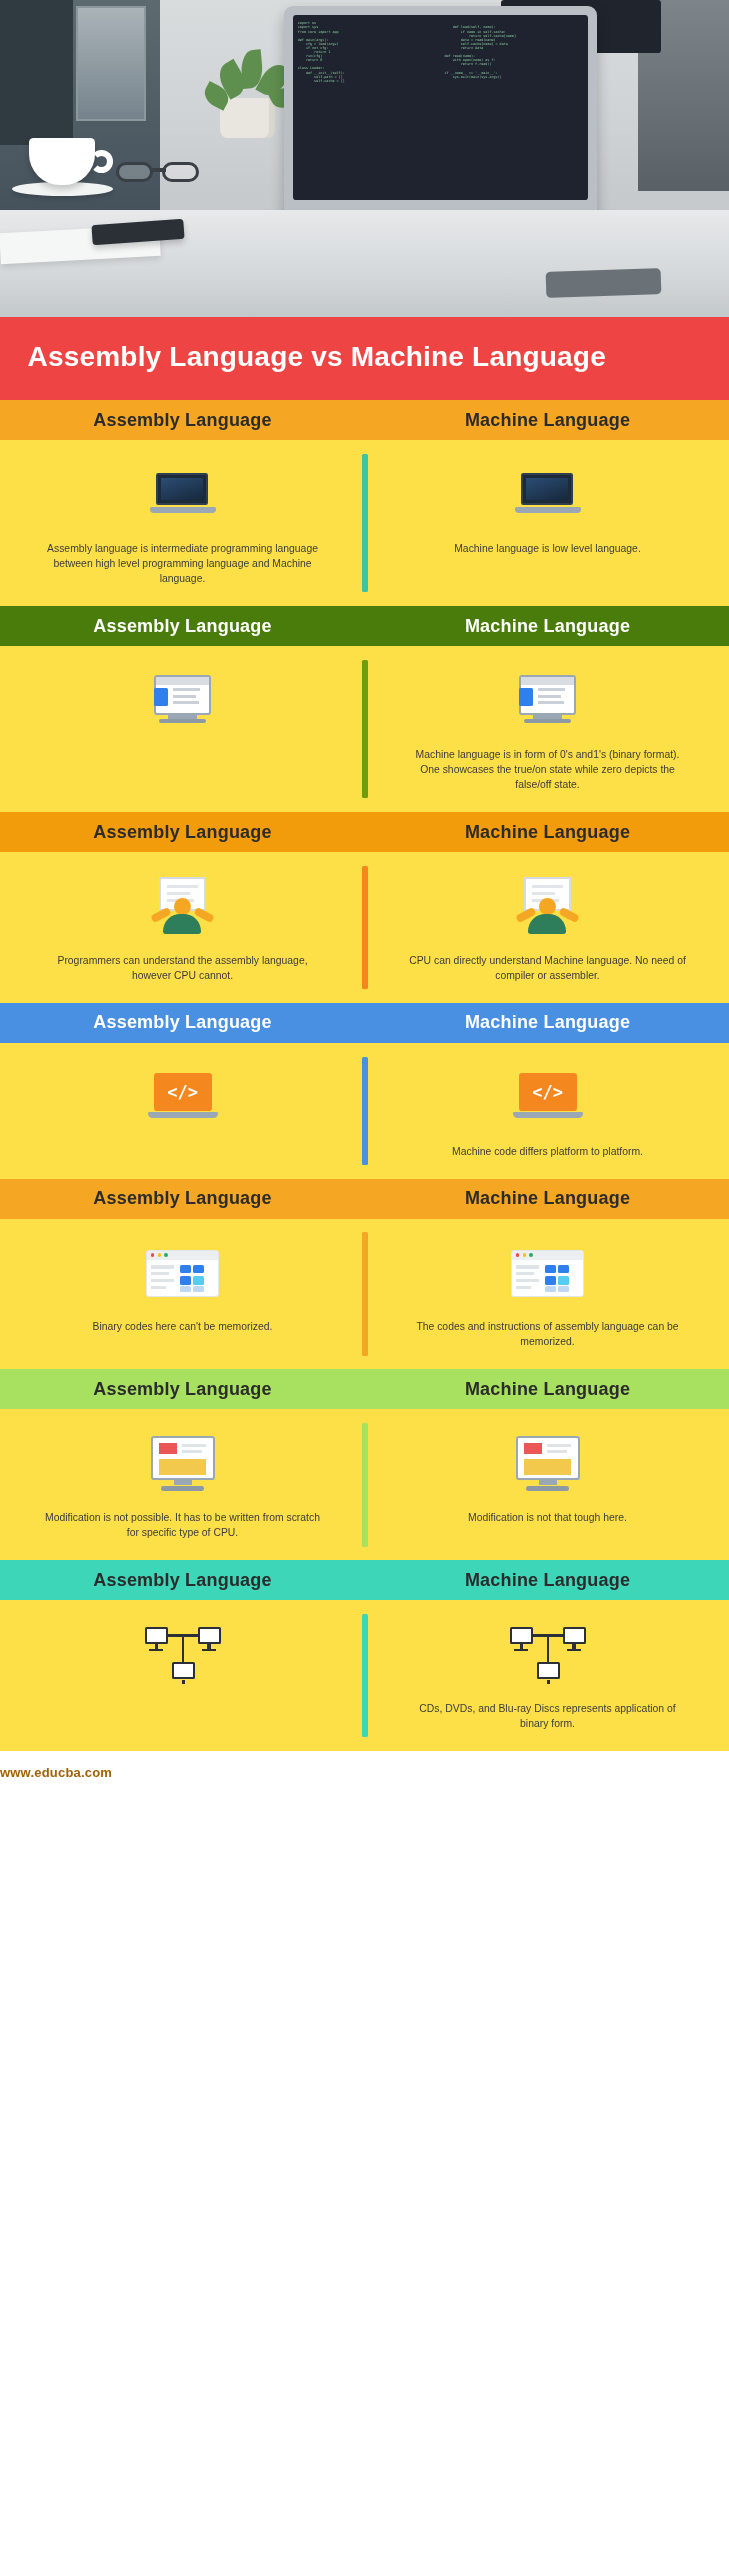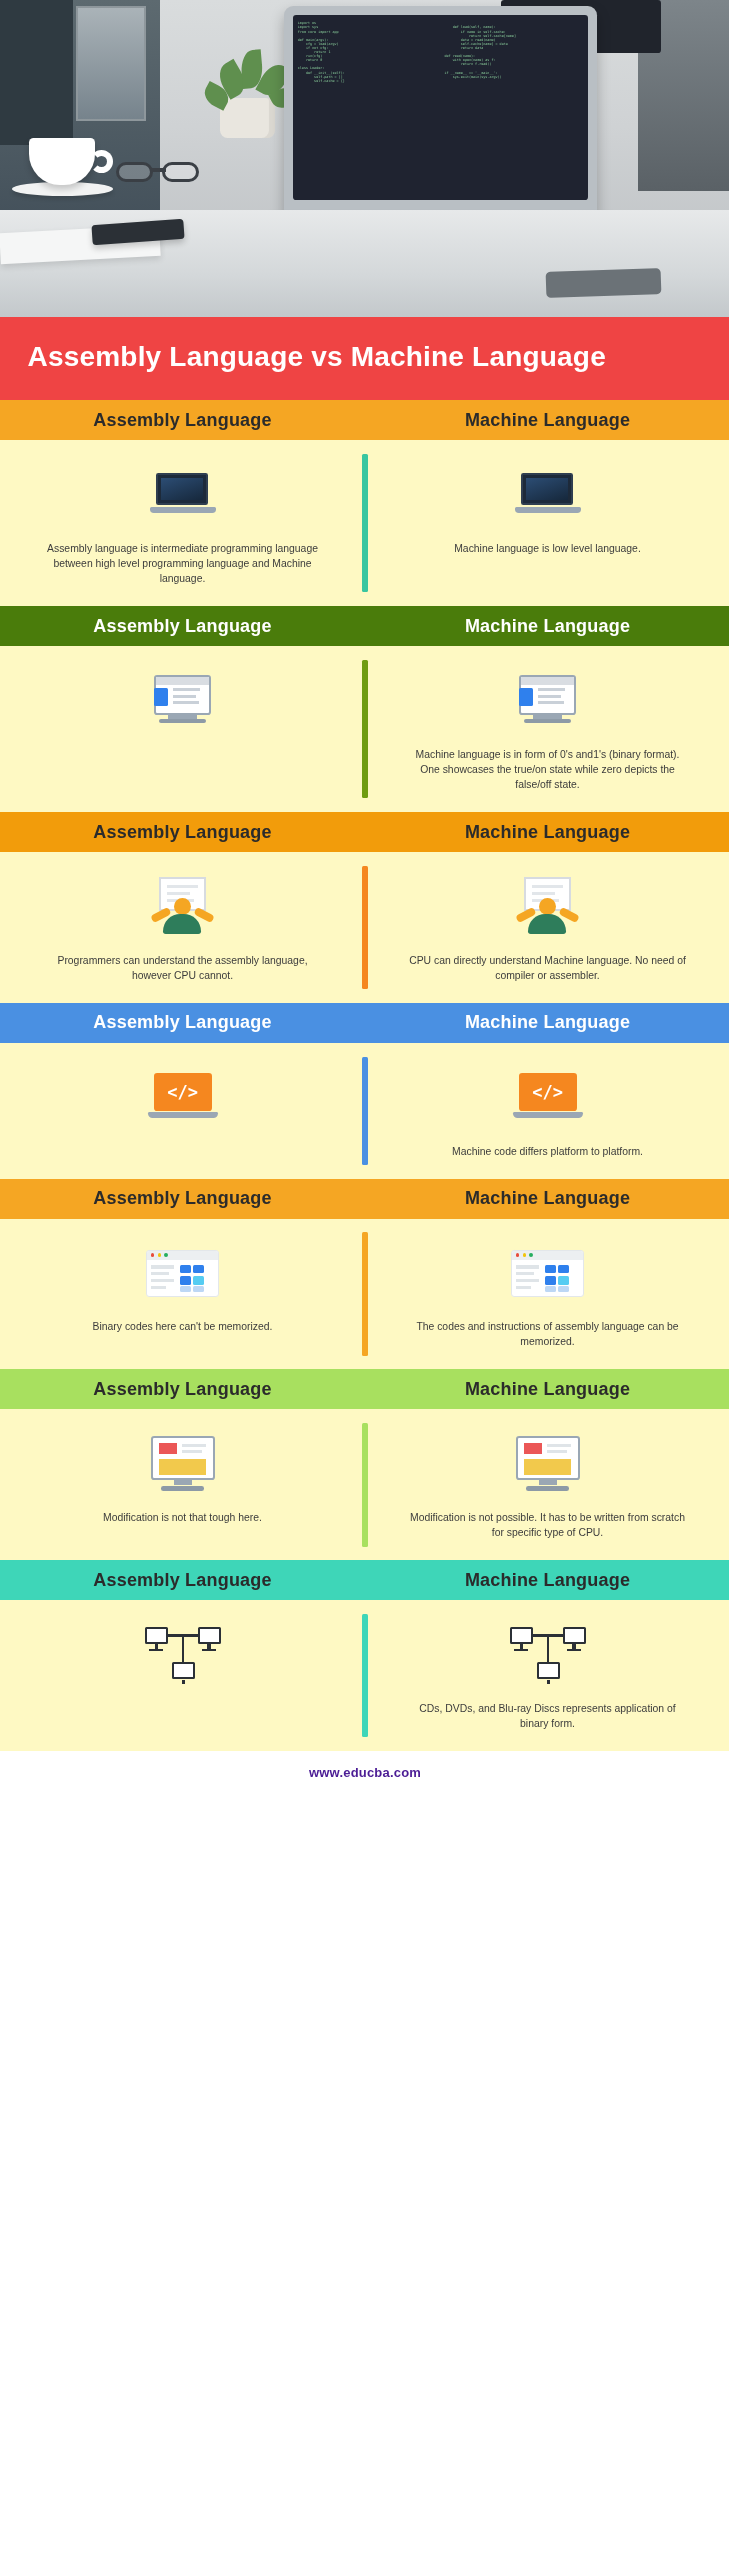--- a/index.html
+++ b/index.html
@@ -183,21 +183,21 @@
     font-size: 18px;
     font-weight: bold;
     color: #ffffff;
     letter-spacing: 0.2px;
   }
   .hdr.dark .cell { color: #ffffff; }
   .hdr.light .cell { color: #2b2b2b; }
 
   .body-row {
     display: flex;
-    background: #fef9c3;
+    background: #fde047;
     position: relative;
     padding: 20px 0 20px 0;
   }
   .body-row .col {
     flex: 1;
     padding: 0 40px;
     display: flex;
     flex-direction: column;
     align-items: center;
     text-align: center;
@@ -219,24 +219,24 @@
     margin-bottom: 10.7px;
   }
   .caption {
     font-size: 10.4px;
     line-height: 1.45;
     color: #3c3c3c;
   }
 
   
   .footer {
-    text-align: center;
+    text-align: left;
     padding: 13.8px 0 17px 0;
     font-size: 13px;
-    color: #4c1d95;
+    color: #a16207;
     font-weight: bold;
     letter-spacing: 0.2px;
   }
 
   
   .ic { position: relative; }
 
   
   .ic-laptop { width: 66px; height: 47px; }
   .ic-laptop .scr {
@@ -640,36 +640,36 @@
             <div class="frame">
               <div class="red"></div>
               <div class="ln ln1"></div>
               <div class="ln ln2"></div>
               <div class="yellow"></div>
             </div>
             <div class="stand"></div>
             <div class="foot"></div>
           </div>
       </div>
-      <div class="caption">Modification is not that tough here.</div>
+      <div class="caption">Modification is not possible. It has to be written from scratch for specific type of CPU.</div>
     </div>
     <div class="col">
       <div class="icon-box">
         <div class="ic ic-mon">
             <div class="frame">
               <div class="red"></div>
               <div class="ln ln1"></div>
               <div class="ln ln2"></div>
               <div class="yellow"></div>
             </div>
             <div class="stand"></div>
             <div class="foot"></div>
           </div>
       </div>
-      <div class="caption">Modification is not possible. It has to be written from scratch for specific type of CPU.</div>
+      <div class="caption">Modification is not that tough here.</div>
     </div>
   </div>
 
   <div class="hdr light" style="background:#3ed6b8">
     <div class="cell">Assembly Language</div>
     <div class="cell">Machine Language</div>
   </div>
   <div class="body-row">
     <div class="divider" style="background:#3ed6b8"></div>
     <div class="col">

